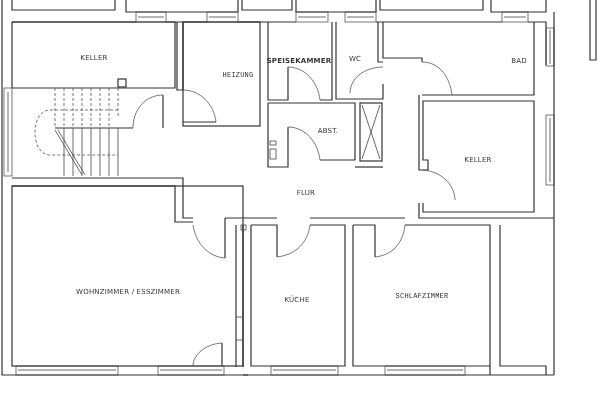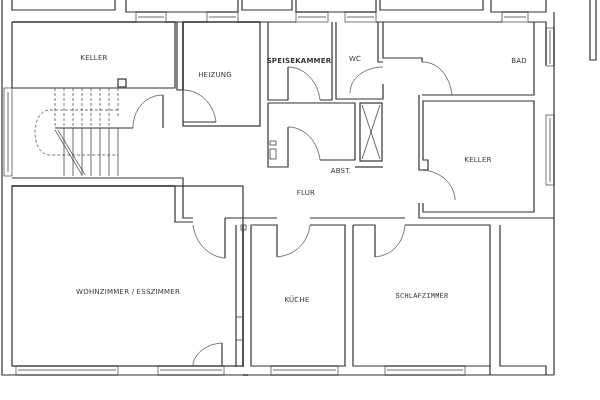--- a/index.html
+++ b/index.html
@@ -171,23 +171,23 @@
     <line class="thin" x1="387" y1="370" x2="463" y2="370"></line>
   </g>
 
   <g>
     <path class="wall" d="M500 225 V366 H546 V375"></path>
     <path class="wall" d="M490 366 V375"></path>
   </g>
 </svg>
 
   <span class="label" style="left:94px; top:58px;">KELLER</span>
-  <span class="label" style="left:215px; top:75px;">HEIZUNG</span>
+  <span class="label" style="left:238px; top:75px;font-family:Liberation Mono, monospace;">HEIZUNG</span>
   <span class="label" style="left:299px; top:61px;font-weight:bold;">SPEISEKAMMER</span>
   <span class="label" style="left:355px; top:59px;">WC</span>
   <span class="label" style="left:479px; top:61px;margin-left:40px;">BAD</span>
-  <span class="label" style="left:341px; top:131px;margin-top:40px;">ABST.</span>
+  <span class="label" style="left:328px; top:131px;">ABST.</span>
   <span class="label" style="left:478px; top:160px;">KELLER</span>
   <span class="label" style="left:306px; top:193px;">FLUR</span>
   <span class="label" style="left:128px; top:292px;">WOHNZIMMER / ESSZIMMER</span>
   <span class="label" style="left:297px; top:300px;">KÜCHE</span>
   <span class="label" style="left:422px; top:296px;font-family:Liberation Mono, monospace;">SCHLAFZIMMER</span>
 </div>
 
 </body></html>

